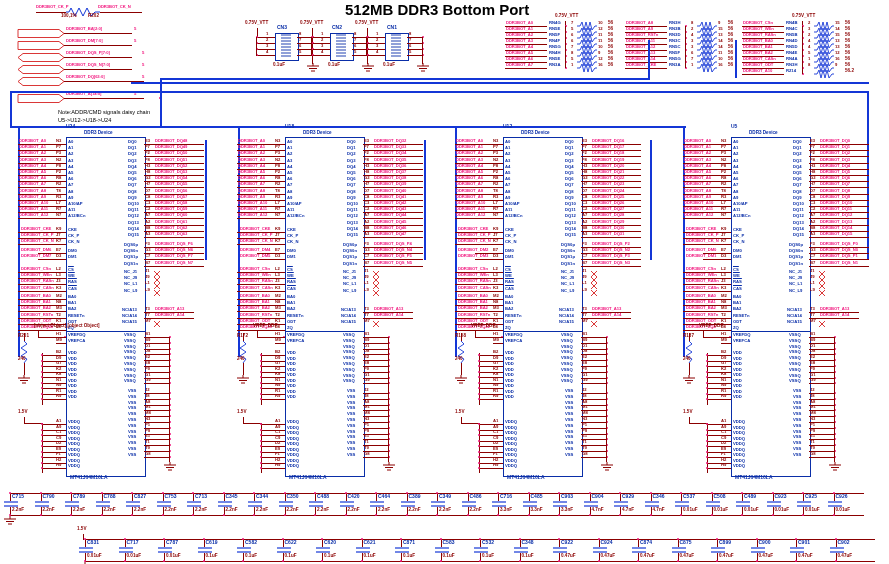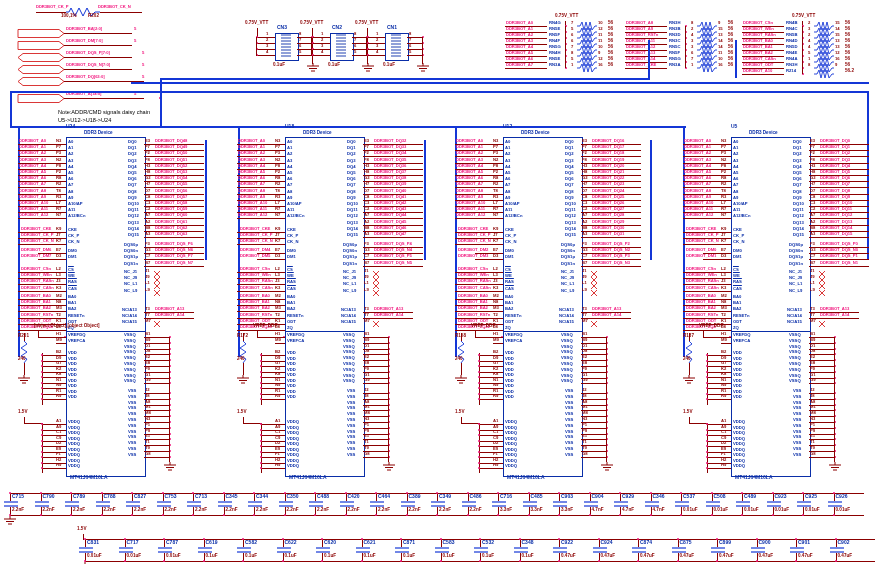--- a/index.html
+++ b/index.html
@@ -19,20 +19,21 @@
   .wireBus{position:absolute;background:#1436d6;}
   .box{position:absolute;border:1px solid #0a2ea8;background:transparent;}
   .jn{position:absolute;width:2px;height:2px;background:#f2187f;border-radius:50%;}
   svg{display:block;overflow:visible;}
 </style>
 </head>
 <body>
 
 <div id="sheet">
 
+  <div class="t title" style="left:345px;top:2px;">512MB DDR3 Bottom Port</div>
 
   <div>
     <div class="wireR" style="left:36px;top:12px;width:30px;height:1px;"></div>
     <svg style="position:absolute;left:66px;top:6px;" width="34" height="12">
       <polyline points="0,6 3,6 5,2 9,10 13,2 17,10 21,2 25,10 29,6 34,6" fill="none" stroke="#1436d6" stroke-width="1"></polyline>
     </svg>
     <div class="wireR" style="left:100px;top:12px;width:42px;height:1px;"></div>
     <div class="t net" style="left:36px;top:5px;">DDR3BOT_CK_P</div>
     <div class="t net" style="left:98px;top:5px;">DDR3BOT_CK_N</div>
     <div class="t val" style="left:61px;top:14px;">100,1%</div>

